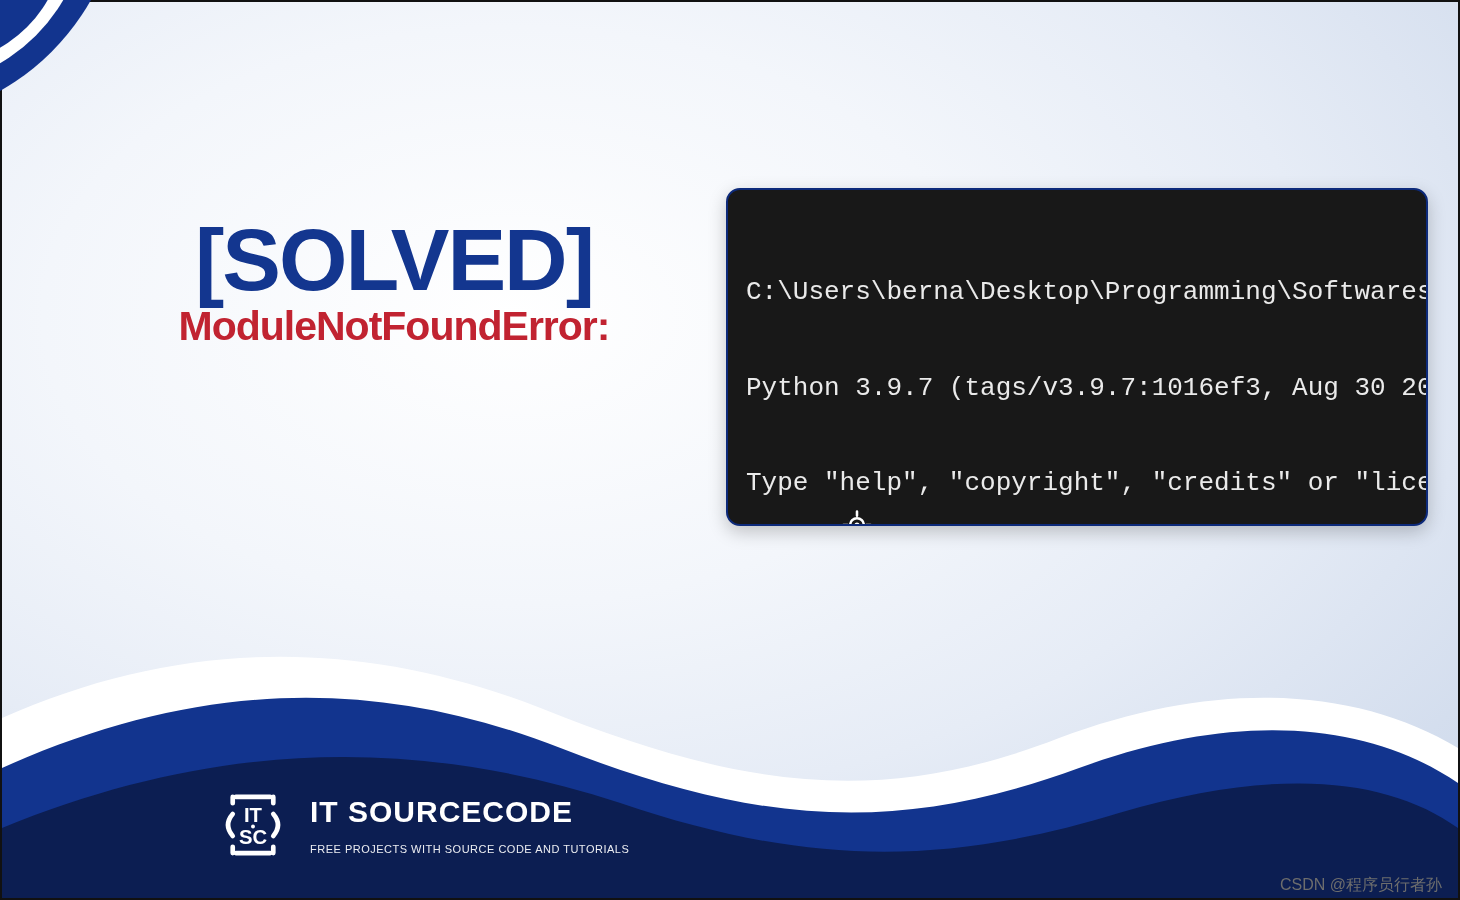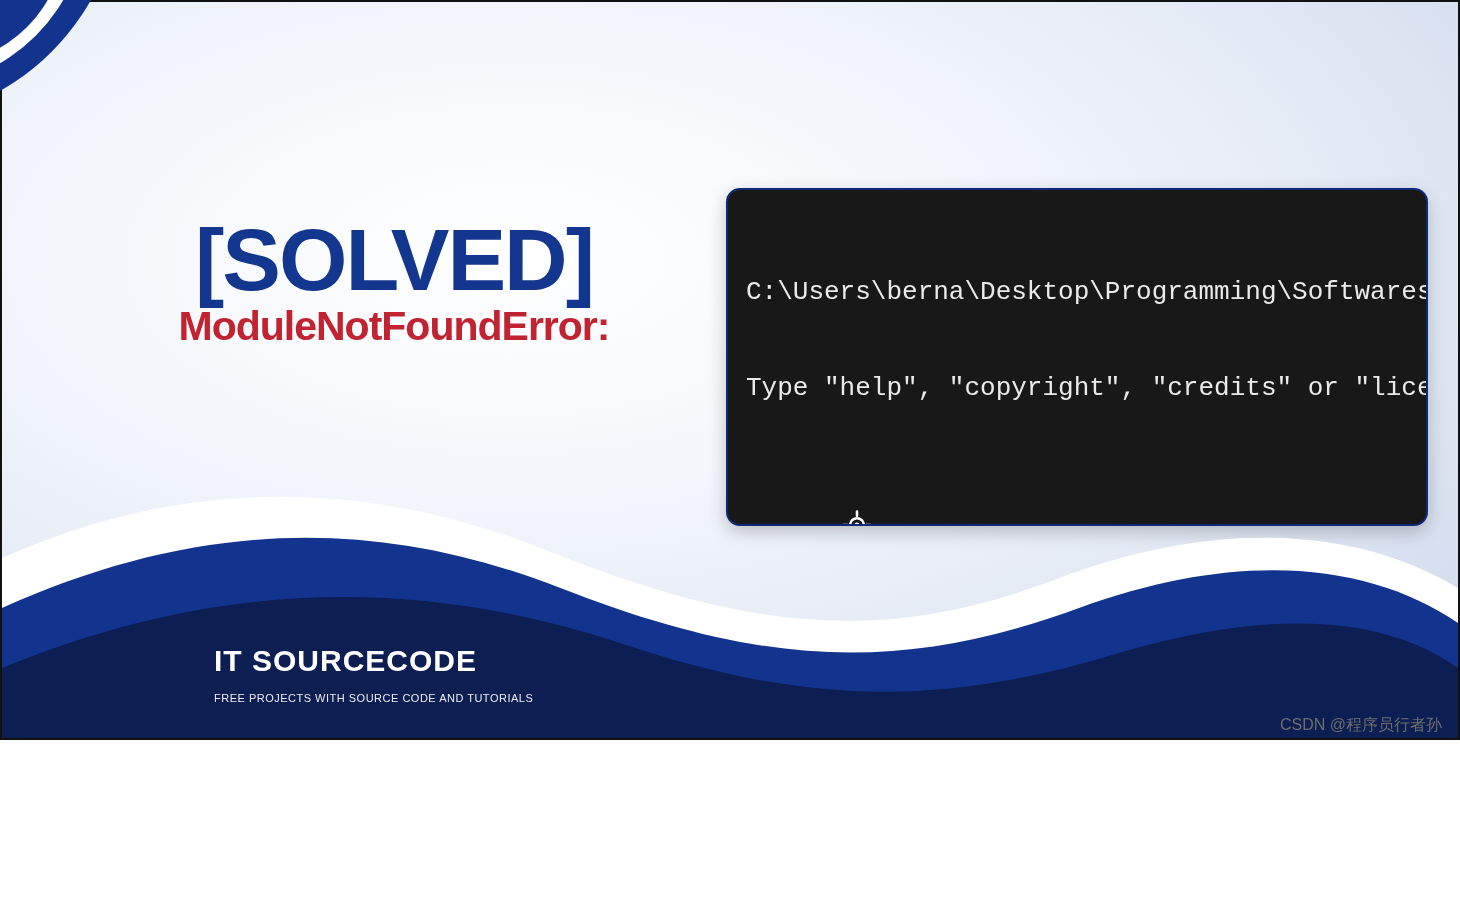--- a/index.html
+++ b/index.html
@@ -1,20 +1,20 @@
 <!DOCTYPE html>
 <html><head>
 <meta charset="utf-8">
 <style>
   * { box-sizing: border-box; margin: 0; padding: 0; }
   html, body { width: 1460px; height: 900px; overflow: hidden; font-family: Arial, Helvetica, sans-serif; }
   .slide {
     position: relative;
     width: 1460px;
-    height: 740px;
+    height: 900px;
     background: radial-gradient(ellipse at 35% 35%, #ffffff 0%, #f3f6fb 35%, #e6ecf6 60%, #d4deee 85%, #cbd7ea 100%);
     border: 2px solid #111;
   }
 
   
   .corner {
     position: absolute;
     top: 0; left: 0;
     width: 200px; height: 200px;
   }
@@ -171,20 +171,21 @@
     <div class="corner-inner"></div>
   </div>
 
   <div class="headline">
     <div class="solved">[SOLVED]</div>
     <div class="errname">ModuleNotFoundError:</div>
   </div>
 
   <div class="terminal">
     <div class="term-line">C:\Users\berna\Desktop\Programming\Softwares\</div>
+    <div class="term-line">Python 3.9.7 (tags/v3.9.7:1016ef3, Aug 30 20</div>
     <div class="term-line">Type "help", "copyright", "credits" or "lice</div>
     
     
     
     
     
 
     <span class="lens-icon">
       <svg viewBox="0 0 40 40">
         <g fill="none" stroke="#fff" stroke-width="3">
@@ -198,20 +199,33 @@
 
   <div class="waves">
     <svg viewBox="0 0 1460 300" preserveAspectRatio="none">
       <path d="M0,120 C180,40 360,40 540,110 C740,190 880,210 1060,140 C1220,80 1360,90 1460,150 L1460,300 L0,300 Z" fill="#ffffff"></path>
       <path d="M0,170 C200,80 380,80 560,150 C760,228 900,236 1080,170 C1240,112 1370,124 1460,185 L1460,300 L0,300 Z" fill="#12348e"></path>
       <path d="M0,300 L0,230 C220,140 420,140 620,205 C800,266 940,270 1120,215 C1280,168 1390,180 1460,230 L1460,300 Z" fill="#0c1e52"></path>
     </svg>
   </div>
 
   <div class="brand">
+    <span class="brand-mark">
+      <svg viewBox="0 0 100 100">
+        <g fill="none" stroke="#fff" stroke-width="6" stroke-linecap="round">
+          <path d="M28 14 h44 M28 86 h44"></path>
+          <path d="M24 14 v8 M76 14 v8 M24 86 v-8 M76 86 v-8"></path>
+          <path d="M24 36 q-12 14 0 28"></path>
+          <path d="M76 36 q12 14 0 28"></path>
+        </g>
+        <text x="50" y="46" text-anchor="middle" fill="#fff" font-family="Arial Black, Arial" font-size="26" font-weight="900">IT</text>
+        <text x="50" y="74" text-anchor="middle" fill="#fff" font-family="Arial Black, Arial" font-size="26" font-weight="900">SC</text>
+        <circle cx="50" cy="52" r="2.5" fill="#fff"></circle>
+      </svg>
+    </span>
     <div class="brand-text">
       <div class="t1">IT SOURCECODE</div>
       <div class="t2">FREE PROJECTS WITH SOURCE CODE AND TUTORIALS</div>
     </div>
   </div>
 
   <div class="attr">CSDN @程序员行者孙</div>
 
 </div>
 

